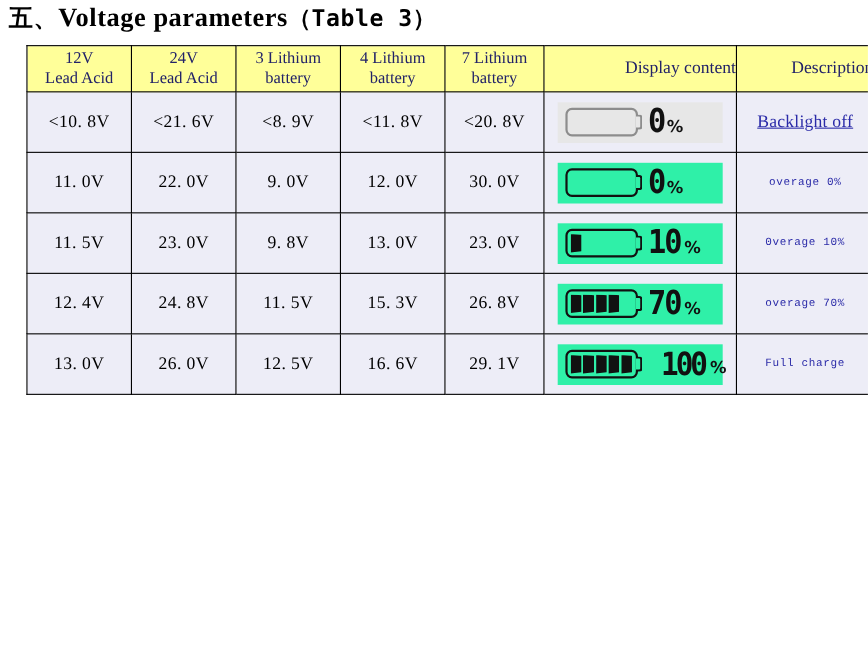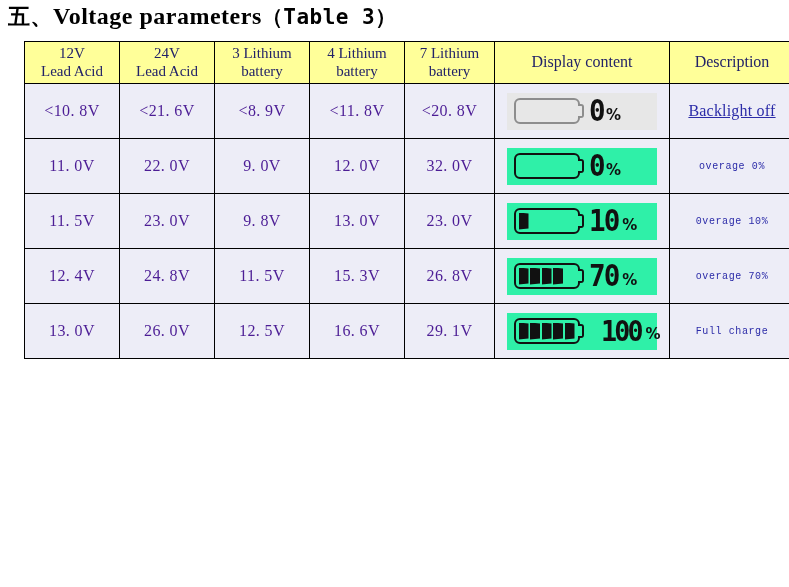--- a/index.html
+++ b/index.html
@@ -37,32 +37,32 @@
   
   .tbl thead th{
     background:#FFFF99;
     color:#222268;
     font-family:"Liberation Serif", serif;
     font-size:15px;
     font-weight:normal;
     height:41px;
     line-height:1.18;
   }
-  .tbl thead th.wide{font-size:16px;}
+  .tbl thead th.wide{font-size:16px;text-align:right;}
 
   
   .tbl tbody td{
     background:#EDEDF7;
     height:54px;
     color:#303030;
     font-family:"Liberation Serif", serif;
     font-size:16px;
     letter-spacing:0.4px;
   }
-  .tbl tbody td.volt{color:#4c1d95;}
+  .tbl tbody td.volt{color:#000000;}
   .tbl tbody td.desc{
     color:#2B2BA8;
     font-family:Liberation Mono, monospace;
     font-size:10px;
     letter-spacing:0.6px;
   }
   .tbl tbody td.desc.serifd{
     font-family:"Liberation Serif", serif;
     font-size:16px;
     letter-spacing:0.2px;
@@ -212,21 +212,21 @@
               </div>
             </div>
           </td>
           <td class="desc serifd">Backlight off</td>
         </tr>
         <tr>
           <td class="volt">11. 0V</td>
           <td class="volt">22. 0V</td>
           <td class="volt">9. 0V</td>
           <td class="volt">12. 0V</td>
-          <td class="volt">32. 0V</td>
+          <td class="volt">30. 0V</td>
           <td class="disp">
             <div class="lcd">
               <div class="batt"></div>
               <div class="pct">
                 <span class="num">0</span>
                 <span class="sym">%</span>
               </div>
             </div>
           </td>
           <td class="desc">overage 0%</td>

